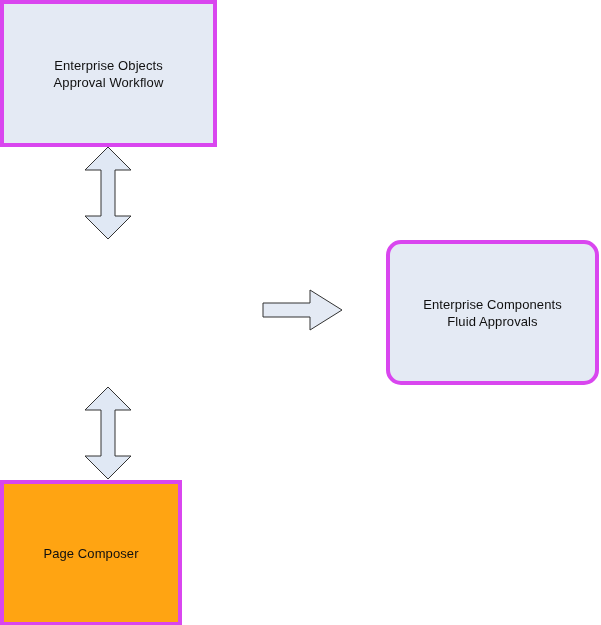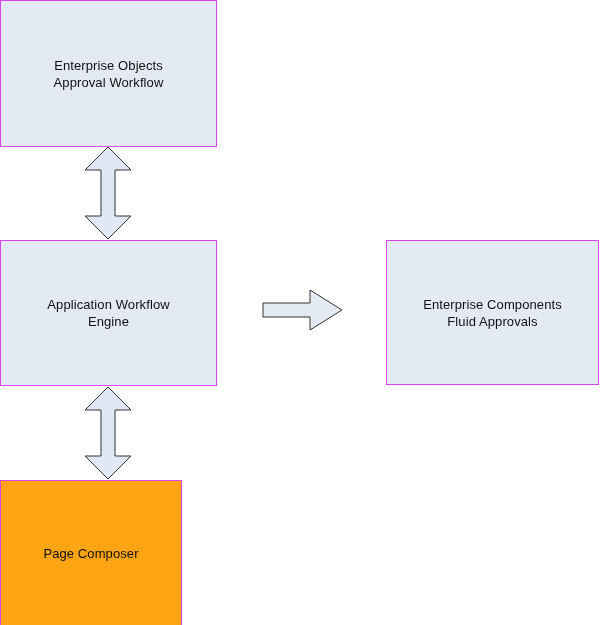--- a/index.html
+++ b/index.html
@@ -17,21 +17,21 @@
   #canvas {
     position: absolute;
     left: 0;
     top: 0;
     width: 601px;
     height: 625px;
   }
   .node {
     position: absolute;
     box-sizing: border-box;
-    border: 1px solid #d946ef;
+    border: 4px solid #d946ef;
     display: flex;
     align-items: center;
     justify-content: center;
     text-align: center;
   }
   .node .node-label {
     font-size: 13px;
     line-height: 17px;
     color: #101010;
     white-space: pre-line;
@@ -61,20 +61,21 @@
     left: 0px;
     top: 480px;
     width: 182px;
     height: 146px;
   }
   #node-enterprise-components {
     left: 386px;
     top: 240px;
     width: 213px;
     height: 145px;
+    border-radius: 15px;
   }
 
   
   .connector {
     position: absolute;
   }
   #arrow-objects-engine {
     left: 83px;
     top: 146px;
     width: 50px;
@@ -102,24 +103,20 @@
     <span class="node-label">Enterprise Objects
 Approval Workflow</span>
   </div>
 
   <div class="connector" id="arrow-objects-engine">
     <svg width="50" height="94" viewBox="0 0 50 94" xmlns="http://www.w3.org/2000/svg">
       <polygon points="25,1 48,24 32,24 32,70 48,70 25,93 2,70 18,70 18,24 2,24" fill="#e0e8f4" stroke="#333333" stroke-width="1" stroke-linejoin="miter"></polygon>
     </svg>
   </div>
 
-  <div class="node node-blue" id="node-app-workflow-engine">
-    <span class="node-label">Application Workflow
-Engine</span>
-  </div>
 
   <div class="connector" id="arrow-engine-composer">
     <svg width="50" height="94" viewBox="0 0 50 94" xmlns="http://www.w3.org/2000/svg">
       <polygon points="25,1 48,24 32,24 32,70 48,70 25,93 2,70 18,70 18,24 2,24" fill="#e0e8f4" stroke="#333333" stroke-width="1" stroke-linejoin="miter"></polygon>
     </svg>
   </div>
 
   <div class="node node-orange" id="node-page-composer">
     <span class="node-label">Page Composer</span>
   </div>

